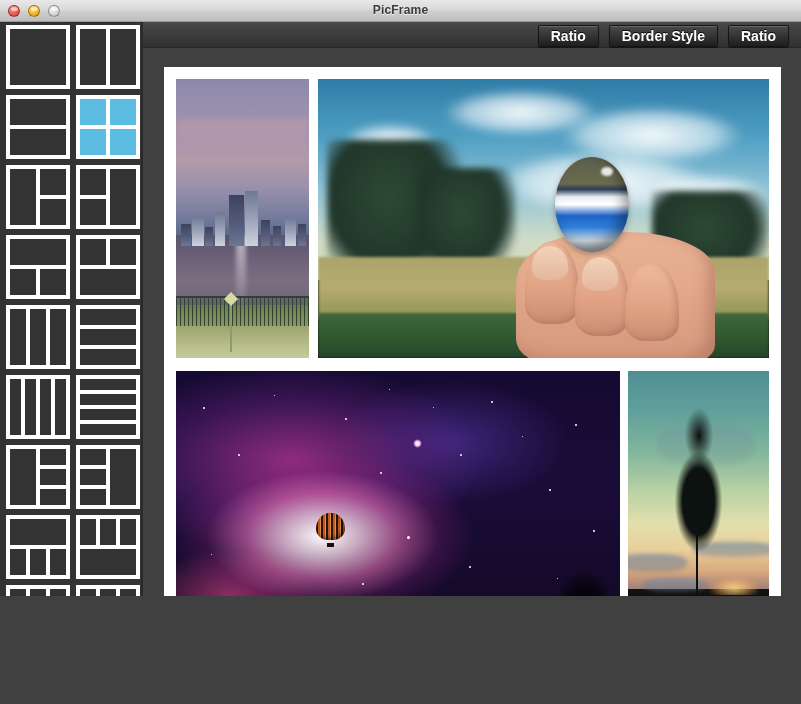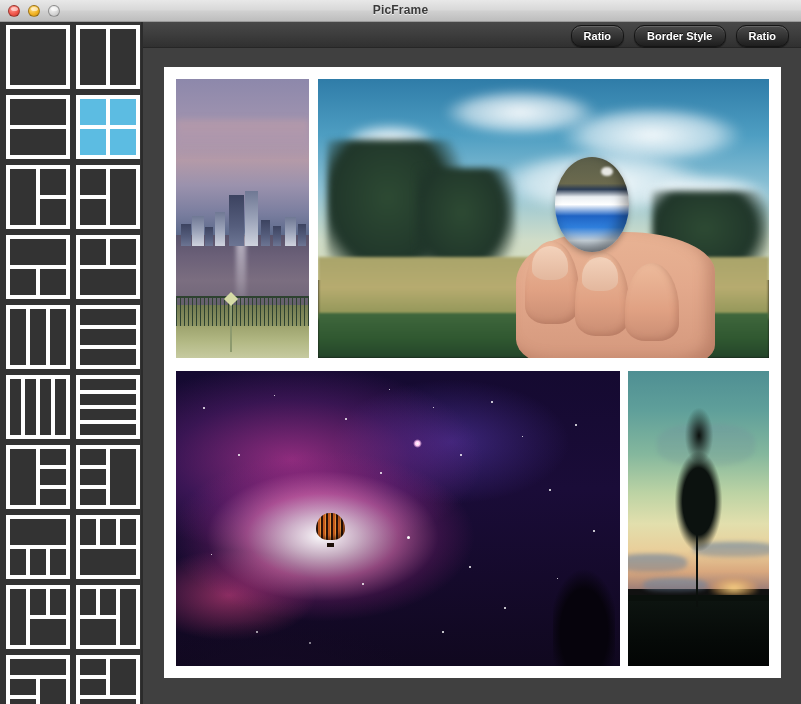--- a/index.html
+++ b/index.html
@@ -5,21 +5,21 @@
   html, body {
     margin: 0; padding: 0;
     width: 801px; height: 704px;
     overflow: hidden;
     background: #404040;
     font-family: "Liberation Sans", sans-serif;
   }
 
   #app {
     position: relative;
-    width: 801px; height: 704px;
+    width: 801px; height: 596px;
     overflow: hidden;
     background: #404040;
   }
 
   
   .titlebar {
     position: absolute; top: 0; left: 0;
     width: 801px; height: 22px;
     background: linear-gradient(to bottom, #e8e8e8 0%, #d9d9d9 45%, #cfcfcf 55%, #bdbdbd 100%);
     border-bottom: 1px solid #9a9a9a;
@@ -59,26 +59,26 @@
     box-sizing: border-box;
   }
   .tb-buttons {
     position: absolute; right: 12px; top: 3px;
     display: flex; gap: 10px; align-items: center;
   }
   .tb-btn {
     height: 20px;
     padding: 0 12px;
     display: flex; align-items: center; justify-content: center;
-    border-radius: 10px;
+    border-radius: 2px;
     background: linear-gradient(to bottom, #4a4a4a 0%, #343434 50%, #1e1e1e 100%);
     border: 1px solid #151515;
     box-shadow: inset 0 1px 0 rgba(255,255,255,0.16), 0 1px 1px rgba(0,0,0,0.45);
     color: #ffffff;
-    font-size: 11px; font-weight: bold;
+    font-size: 14px; font-weight: bold;
     text-shadow: 0 -1px 0 rgba(0,0,0,0.85);
     white-space: nowrap;
     cursor: default;
   }
 
   
   .sidebar {
     position: absolute; left: 0; top: 22px;
     width: 143px; height: 682px;
     background: #333333;

